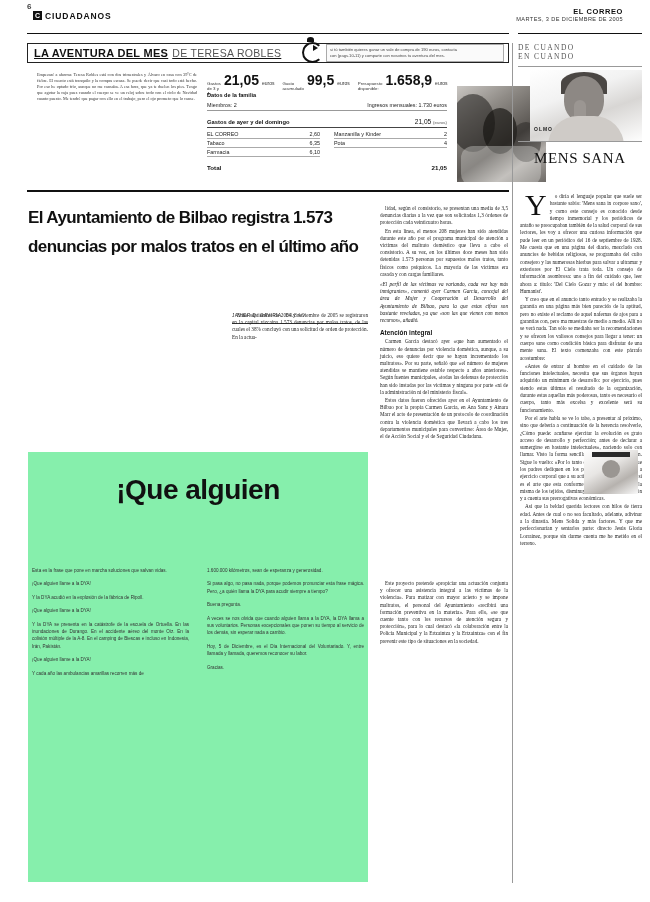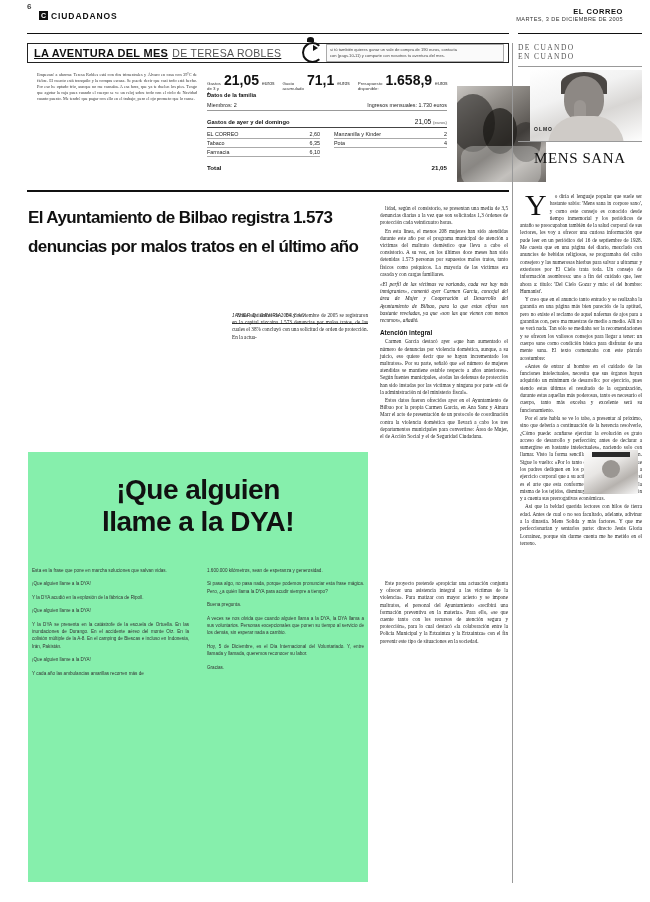--- a/index.html
+++ b/index.html
@@ -9,21 +9,21 @@
     color:#111;
     position:relative;
     overflow:hidden;
   }
   .page{position:relative;width:650px;height:902px;background:#fff;}
 
   
   .masthead{position:absolute;left:0;top:0;width:650px;height:30px;}
   .folio-num{position:absolute;left:27px;top:2px;font-family:"Liberation Sans",sans-serif;
     font-weight:bold;font-size:8px;color:#444;}
-  .section-flag{position:absolute;left:39px;top:11px;display:flex;align-items:flex-start;gap:3px;}
+  .section-flag{position:absolute;left:33px;top:11px;display:flex;align-items:flex-start;gap:3px;}
   .flag-logo{width:9px;height:9px;background:#111;color:#fff;font-family:"Liberation Sans",sans-serif;
     font-weight:bold;font-size:7px;line-height:9px;text-align:center;}
   .flag-name{font-family:"Liberation Sans",sans-serif;font-weight:bold;font-size:8.5px;
     letter-spacing:.9px;color:#111;}
   .paper-name{position:absolute;right:27px;top:7px;font-family:"Liberation Sans",sans-serif;
     font-weight:bold;font-size:7.5px;letter-spacing:.6px;color:#111;text-align:right;}
   .paper-date{position:absolute;right:27px;top:16px;font-family:"Liberation Sans",sans-serif;
     font-size:5.6px;letter-spacing:.4px;color:#333;text-align:right;}
 
   
@@ -193,21 +193,21 @@
     <div class="dp-text">Empezaré a ahorrar. Teresa Robles está con dos trimestrales y Álvaro en casa con 39ºC de fiebre. El cuento está tranquilo y la compra escasa. Se puede decir que casi todo está hecho. Por eso he optado frío, aunque no me cansaba. A esa hora, que ya te duelen los pies. Tengo que agotar la caja pues cuando el cuerpo se ve un reloj sobre todo con el ciclo de Navidad cuanto puesto. Me tendré que pagar con ello en el trabajo, pero el ojo prometo que lo canse.</div>
 
     <div class="stats-row">
       <div class="stat">
         <span class="stat-lab">Gastos de 3 y 4:</span>
         <span class="stat-val">21,05</span>
         <span class="stat-unit">euros</span>
       </div>
       <div class="stat">
         <span class="stat-lab">Gasto acumulado</span>
-        <span class="stat-val">71,1</span>
+        <span class="stat-val">99,5</span>
         <span class="stat-unit">euros</span>
       </div>
       <div class="stat">
         <span class="stat-lab">Presupuesto disponible:</span>
         <span class="stat-val">1.658,9</span>
         <span class="stat-unit">euros</span>
       </div>
     </div>
 
     <div class="fam-head">Datos de la familia</div>
@@ -288,21 +288,20 @@
   </div>
 
   <div class="col-c">
     <p>Este proyecto pretende «propiciar una actuación conjunta y ofrecer una asistencia integral a las víctimas de la violencia». Para matizar con mayor acierto y se impone maltratos, el personal del Ayuntamiento «recibirá una formación preventiva en la materia». Para ello, «se que cuente tanto con los recursos de atención segura y protección», para lo cual destacó «la colaboración entre la Policía Municipal y la Ertzaintza y la Ertzaintza» con el fin prevenir este tipo de situaciones en la sociedad.</p>
   </div>
 
   <div class="rule" style="left:28px;top:452px;width:340px;height:1px;background:#bbb;"></div>
   <div class="ad">
     <h2 class="ad-title">
       <span>¡Que alguien</span><br>
-      <span>llame a la DYA!</span>
     </h2>
     <div class="ad-cols">
       <div class="ad-col">
         <p>Esta es la frase que pone en marcha soluciones que salvan vidas.</p>
         <p>¡Que alguien llame a la DYA!</p>
         <p>Y la DYA acudió en la explosión de la fábrica de Ripoll.</p>
         <p>¡Que alguien llame a la DYA!</p>
         <p>Y la DYA se presenta en la catástrofe de la escuela de Ortuella. En las inundaciones de Durango. En el accidente aéreo del monte Oiz. En la colisión múltiple de la A-8. En el camping de Biescas e incluso en Indonesia, Irán, Pakistán.</p>
         <p>¡Que alguien llame a la DYA!</p>
         <p>Y cada año las ambulancias amarillas recorren más de</p>

